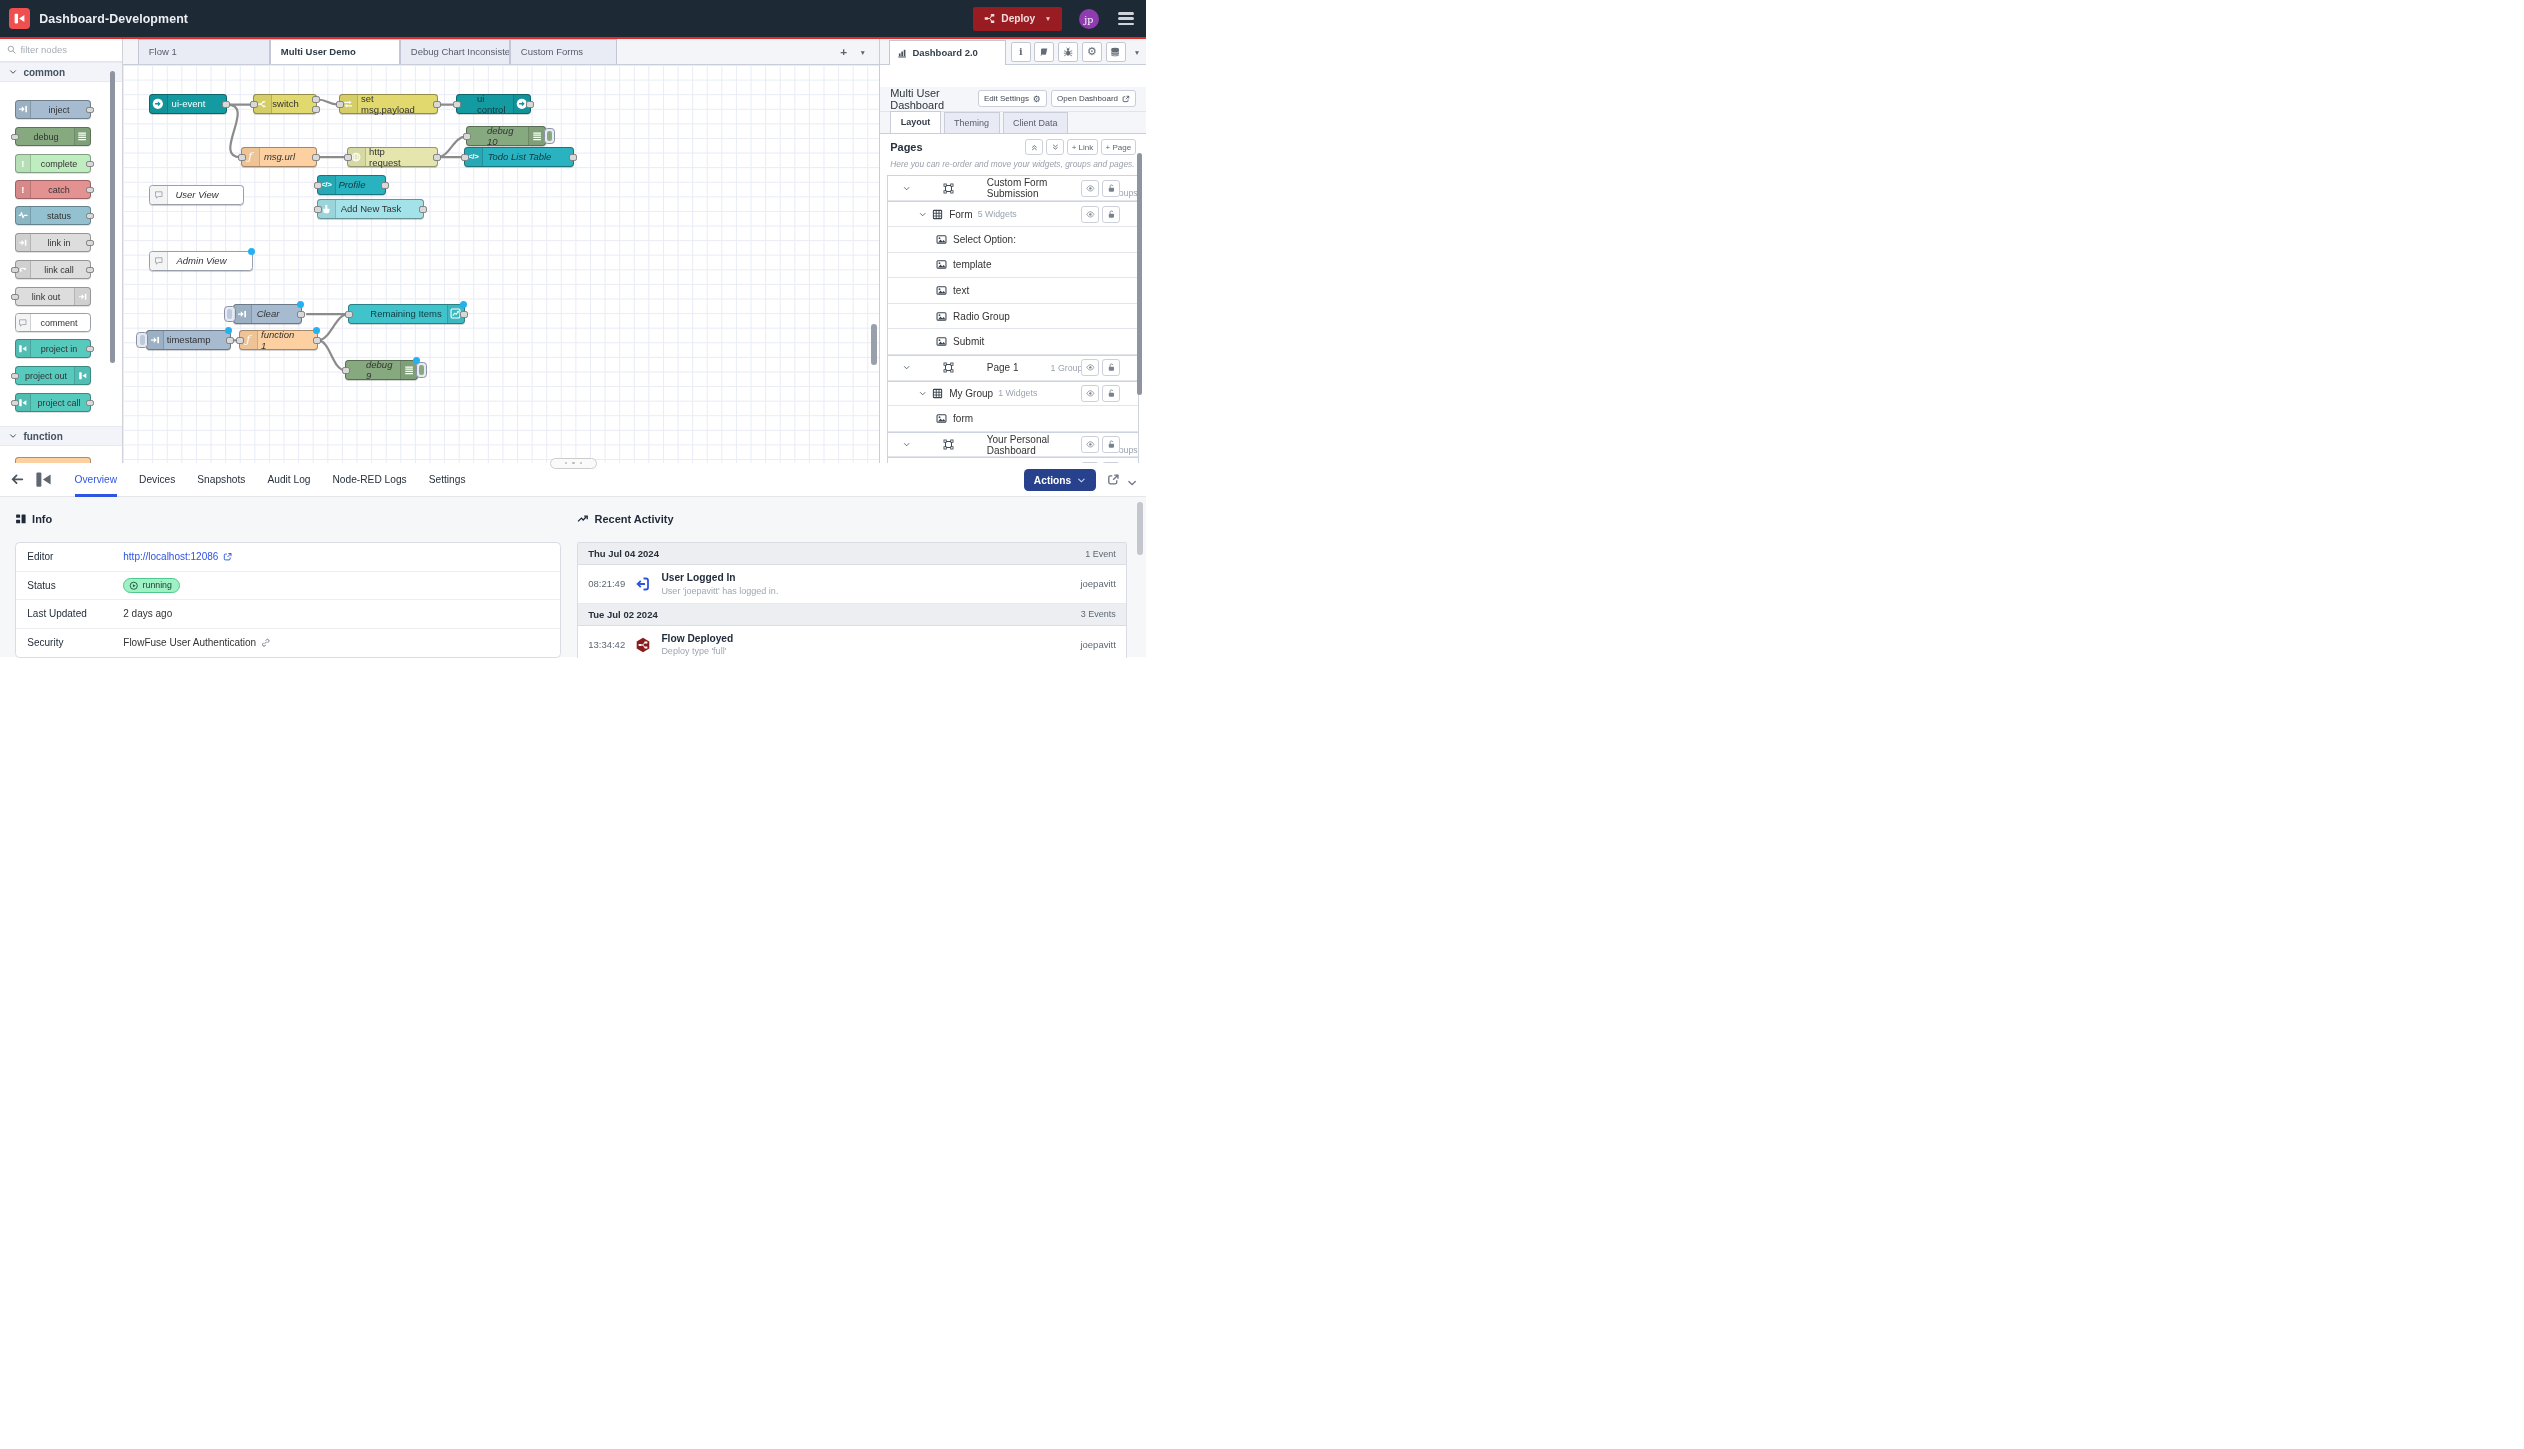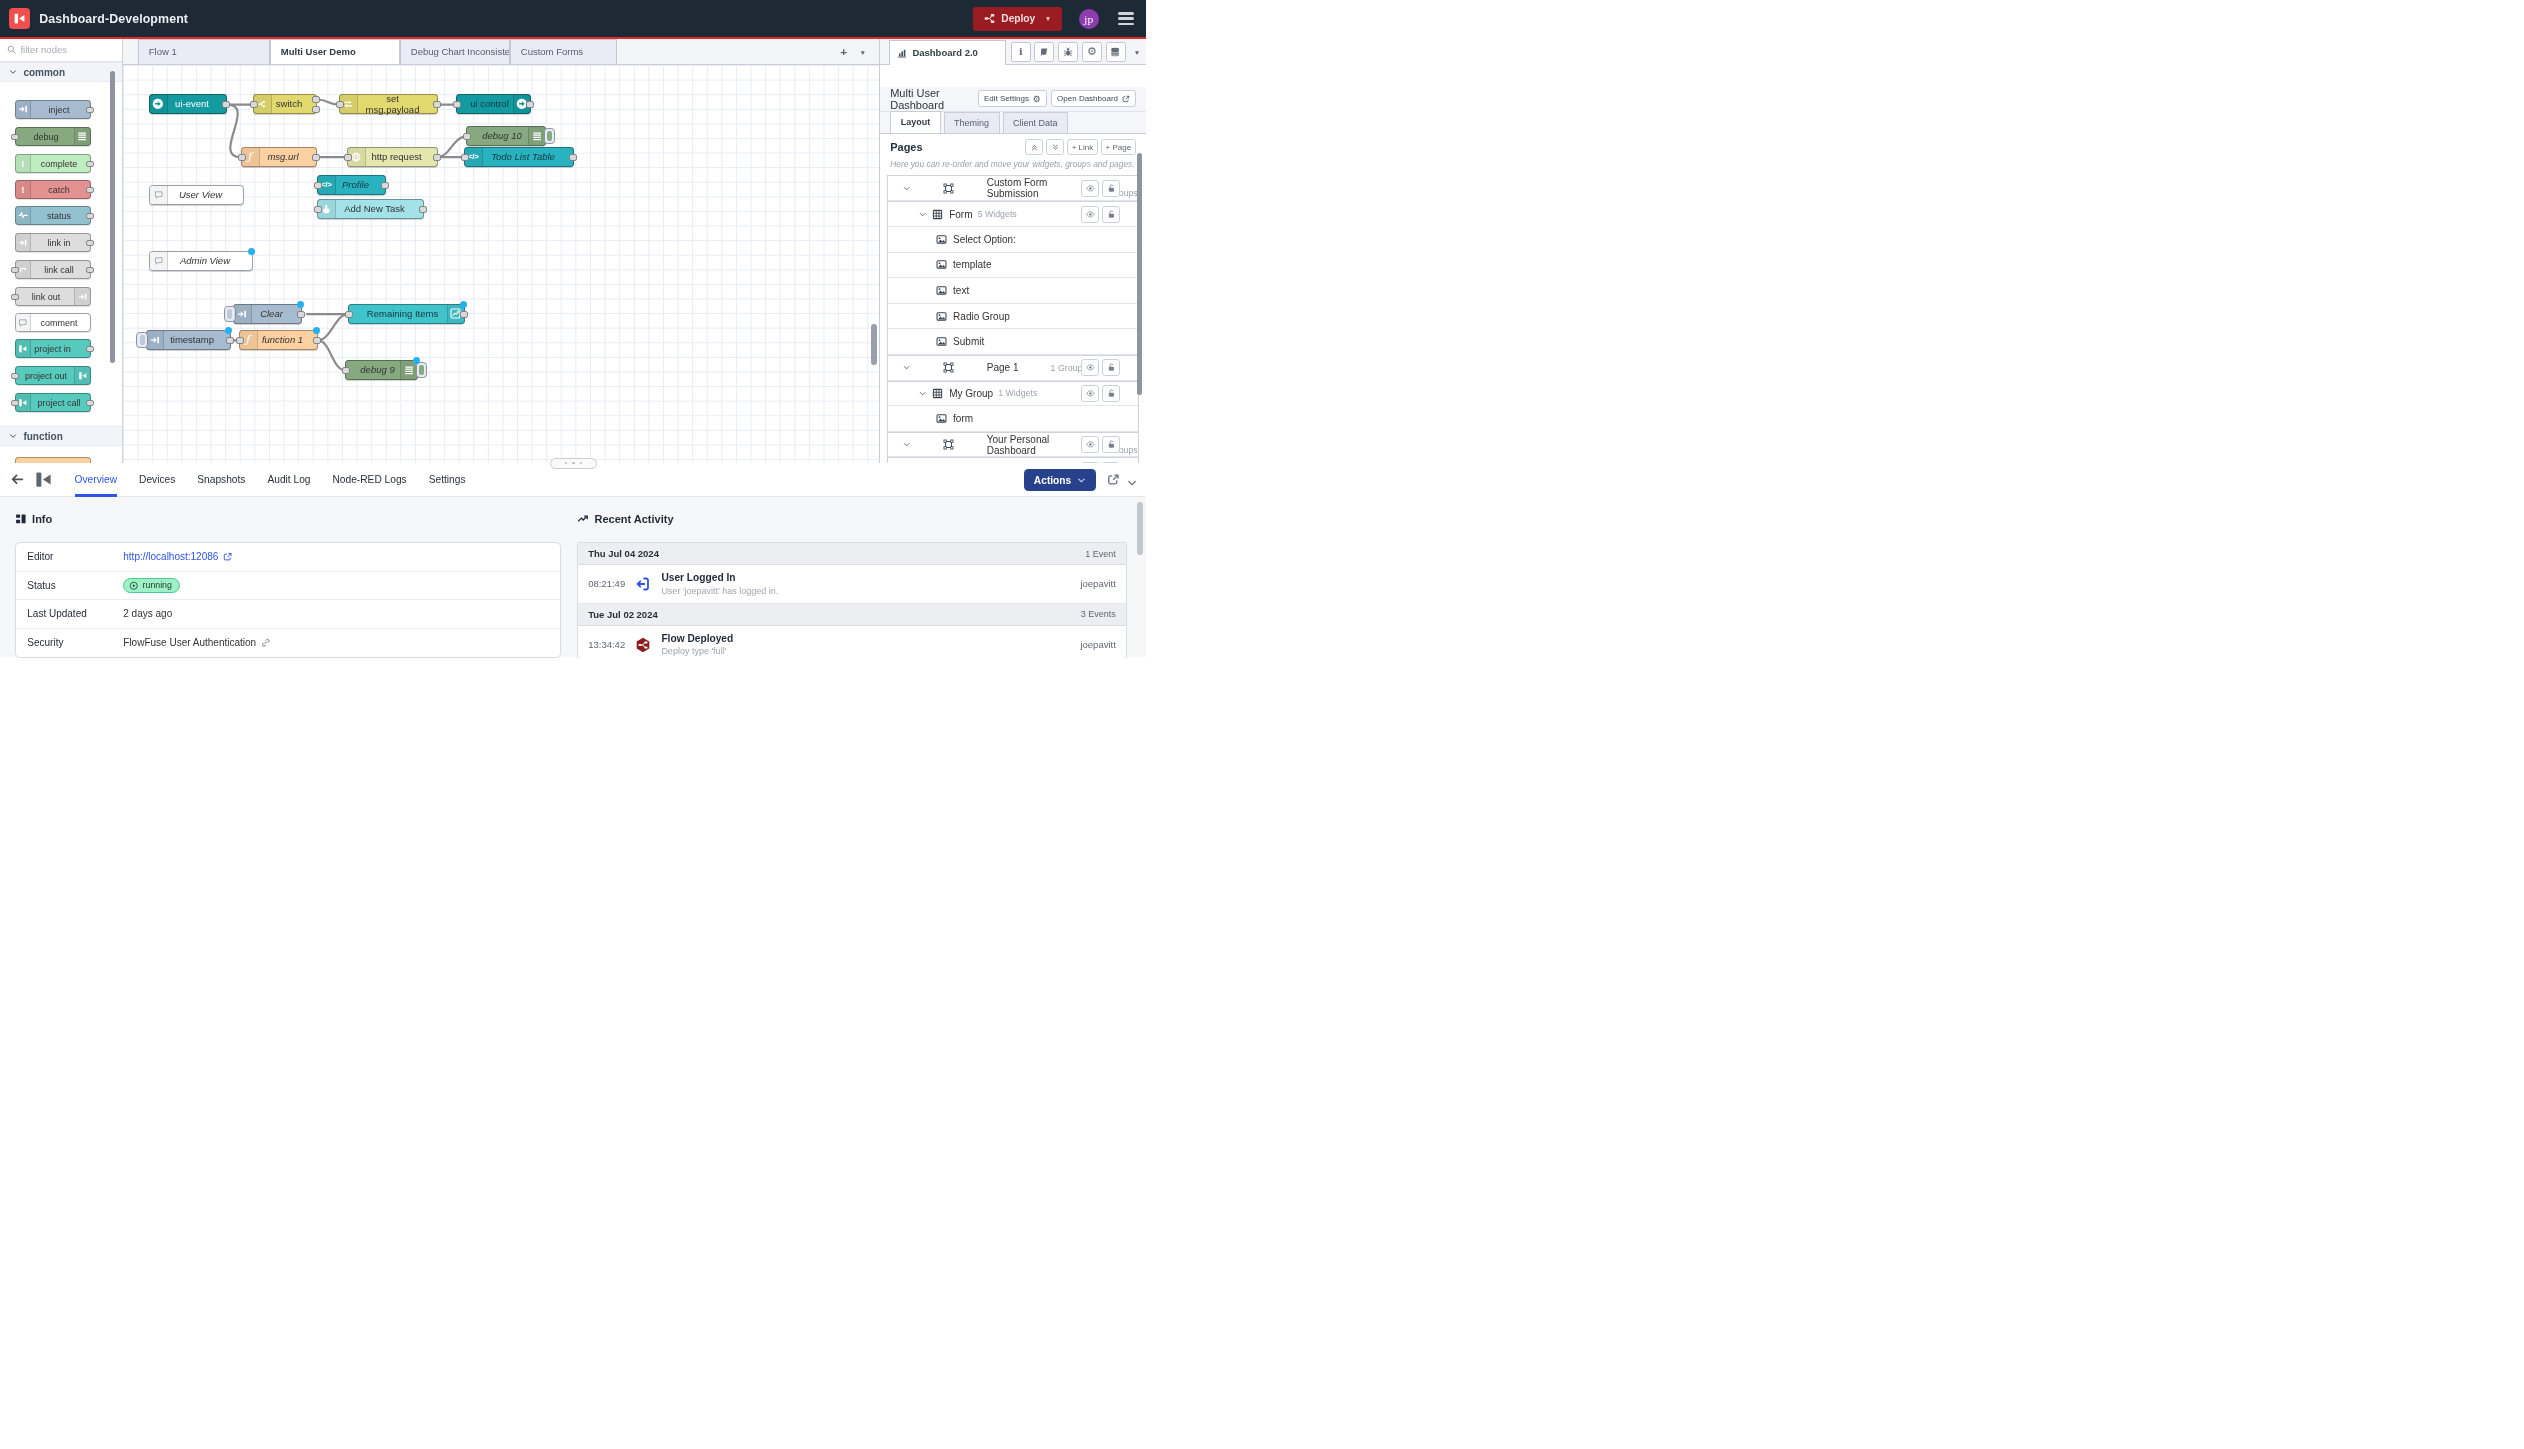--- a/index.html
+++ b/index.html
@@ -53,21 +53,21 @@
   .tabbar-caret { position:absolute; right:13px; top:9.5px; font-size:6.6px; color:#5b6570; }
 
   .flow { position:absolute; top:25.6px; left:0; right:0; bottom:0; overflow:hidden;
     background-image:linear-gradient(#e9ebf6 0.7px, transparent 0.7px),
                      linear-gradient(90deg,#e9ebf6 0.7px, transparent 0.7px);
     background-size:14.6px 14.6px; }
   .wires { position:absolute; inset:0; }
 
   .node { position:absolute; height:20.5px; border-radius:3.7px; border:0.7px solid rgba(0,0,0,.35);
     font-size:9.5px; color:#333; box-shadow:0 0.7px 0.7px rgba(0,0,0,.18); }
-  .node .lbl { position:absolute; inset:0; display:flex; align-items:center; justify-content:center; padding:0 13px;text-align:center; }
+  .node .lbl { position:absolute; inset:0; display:flex; align-items:center; justify-content:center; padding:0 20px; }
   .node.ic-l .lbl { padding-left:21px; }
   .node.ic-r .lbl { padding-right:21px; }
   .node .lbl.it { font-style:italic; }
   .node .lbl.wt { color:#fff; }
   .icell { position:absolute; top:0; bottom:0; width:17.5px; background:rgba(0,0,0,.055);
     display:flex; align-items:center; justify-content:center; color:#fff; }
   .icell.l { left:0; border-right:0.7px solid rgba(0,0,0,.14); border-radius:2.9px 0 0 2.9px; }
   .icell.r { right:0; border-left:0.7px solid rgba(0,0,0,.14); border-radius:0 2.9px 2.9px 0; }
   .port { position:absolute; width:8px; height:6.6px; background:#d9d9d9; border:0.7px solid #7f7f7f;
     border-radius:2.2px; }
@@ -438,21 +438,21 @@
             </svg>
           </div>
         <span style="padding-left:13px">comment</span>
       </div>
       <div class="pnode ic-l" style="top:300px;background:#57cabe">
         <div class="icell l">
             <svg width="9.5" height="9.5" viewBox="0 0 13 13">
               <use href="#i-nr"></use>
             </svg>
           </div>
-        <span style="">project in</span>
+        <span style="padding-left:13px">project in</span>
         <div class="port out" style="top:5.8px"></div>
       </div>
       <div class="pnode ic-r" style="top:327px;background:#57cabe">
         <div class="icell r">
             <svg width="9.5" height="9.5" viewBox="0 0 13 13">
               <use href="#i-nr"></use>
             </svg>
           </div>
         <span style="padding-right:13px">project out</span>
         <div class="port in" style="top:5.8px"></div>

